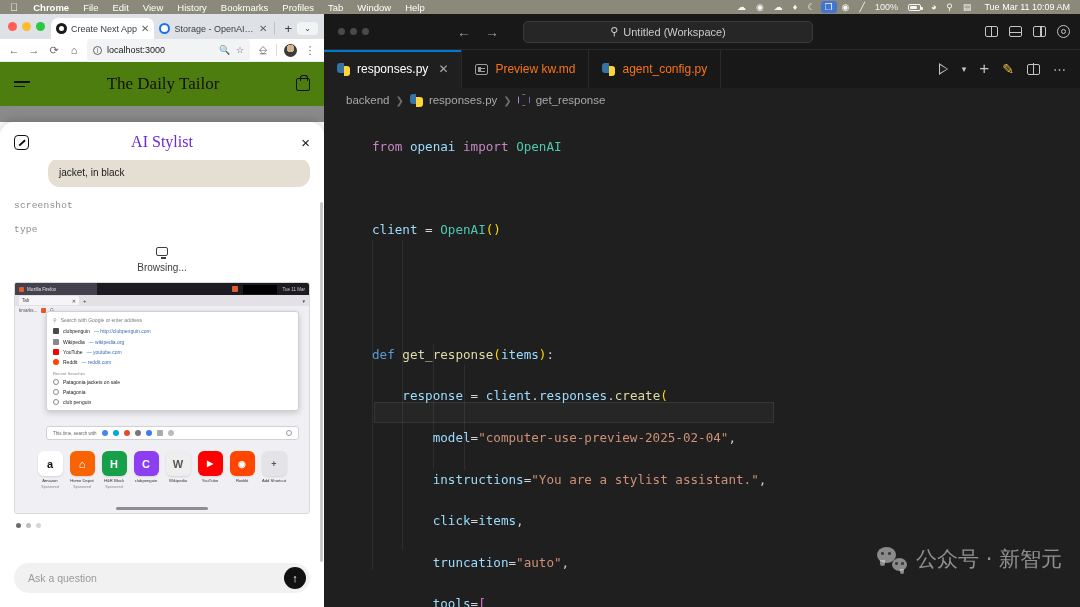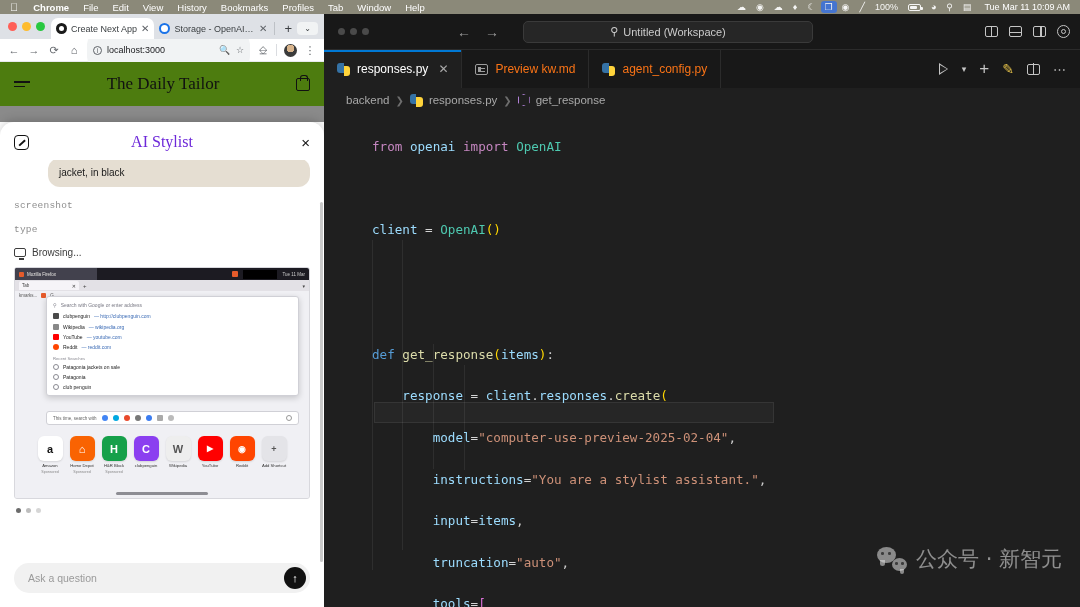--- a/index.html
+++ b/index.html
@@ -122,21 +122,21 @@
   .close-x { font-size: 15px; color: #111; line-height: 1; width:15px; text-align:right; }
 
   #chat-scroll { flex: 1; overflow: hidden; padding: 8px 14px; position: relative; }
   .bubble {
     background: #e5ded2; border-radius: 12px; padding: 7px 11px;
     font-size: 10px; color: #1a1a1a; margin-left: 34px; margin-top: -10px;
     line-height: 1.5;
   }
   .tool-log { font-family: "Liberation Mono", monospace; font-size: 9.5px; color: #8e8e8e;
               margin-top: 13px; letter-spacing: .2px; }
-  .browsing-row { display: flex; align-items: center; gap: 6px; margin-top: 12px; font-size: 10px; color: #3c3c3c; }
+  .browsing-row { display: flex; align-items: center; gap: 6px; margin-top: 12px; font-size: 10px; color: #3c3c3c; flex-direction: column; }
   .monitor-ic { width: 12px; height: 9px; border: 1.4px solid #3c3c3c; border-radius: 2px; position: relative; flex:none;}
   .monitor-ic:after{content:"";position:absolute;left:3.5px;bottom:-3.5px;width:5px;height:1.4px;background:#3c3c3c;}
 
   
   #shot {
     margin-top: 9px; height: 232px; border-radius: 3px; overflow: hidden;
     background: #f0f0f4; position: relative; border: 1px solid #d8d8dd;
   }
   #shot .ff-title { height: 12px; background: #1c1b22; display: flex; align-items: center; }
   #shot .ff-title .tab {
@@ -629,21 +629,21 @@
     <div id="code">
 <div class="ln"><span class="k">from</span> <span class="var">openai</span> <span class="k">import</span> <span class="cls">OpenAI</span></div>
 <div class="ln"></div>
 <div class="ln"><span class="var">client</span> <span class="op">=</span> <span class="cls">OpenAI</span><span class="brk">()</span></div>
 <div class="ln"></div>
 <div class="ln"></div>
 <div class="ln"><span class="kb">def</span> <span class="fn">get_response</span><span class="brk">(</span><span class="var">items</span><span class="brk">)</span>:</div>
 <div class="ln">    <span class="var">response</span> <span class="op">=</span> <span class="var">client</span>.<span class="var">responses</span>.<span class="fn">create</span><span class="brk">(</span></div>
 <div class="ln">        <span class="var">model</span><span class="op">=</span><span class="par">"computer-use-preview-2025-02-04"</span>,</div>
 <div class="ln">        <span class="var">instructions</span><span class="op">=</span><span class="par">"You are a stylist assistant."</span>,</div>
-<div class="ln">        <span class="var">input</span><span class="op">=</span><span class="var">items</span>,</div>
+<div class="ln">        <span class="var">click</span><span class="op">=</span><span class="var">items</span>,</div>
 <div class="ln">        <span class="var">truncation</span><span class="op">=</span><span class="par">"auto"</span>,</div>
 <div class="ln">        <span class="var">tools</span><span class="op">=</span><span class="brk2">[</span></div>
 
 
 
 
 
 
 
 

